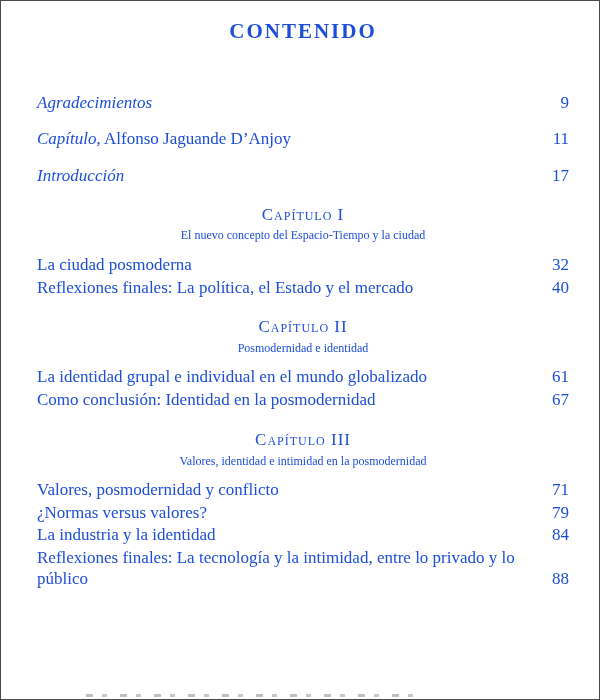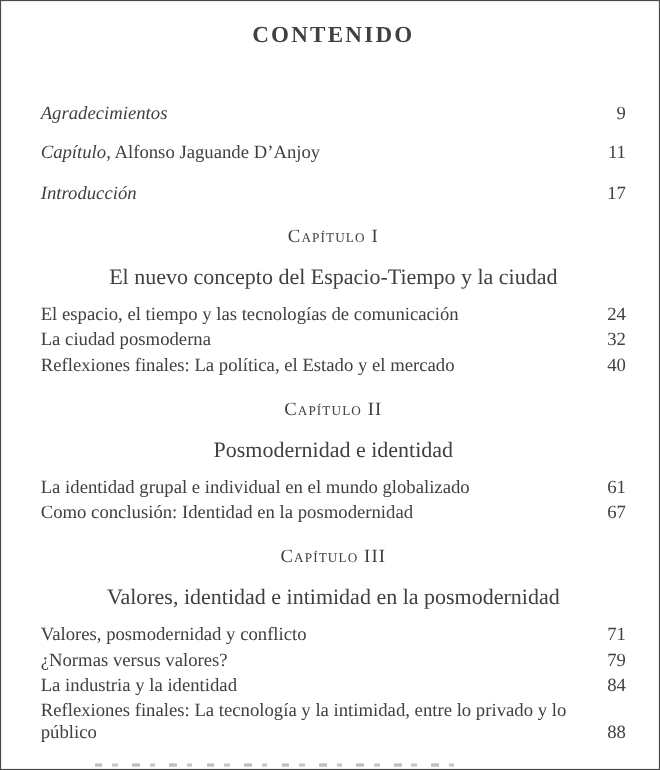--- a/index.html
+++ b/index.html
@@ -8,21 +8,21 @@
     width: 600px;
     height: 700px;
     box-sizing: border-box;
     margin: 0 auto;
     background: #ffffff;
     border: 1px solid #4a4a4a;
     outline: 1px solid #bdbdbd;
     padding: 18px 30px 0 36px;
     overflow: hidden;
     font-family: "Liberation Serif", "DejaVu Serif", serif;
-    color: #404040;
+    color: #1d4ed8;
   }
   .doc-title {
     margin: 0 0 48px 0;
     text-align: center;
     font-size: 21px;
     font-weight: 600;
     letter-spacing: 2px;
     font-family: "Liberation Serif", serif;
   }
   .front-matter { margin-bottom: 4px; }
@@ -41,25 +41,25 @@
     min-width: 28px;
     font-size: 17px;
   }
   .chapter { margin-top: 20px; }
   .chapter-heading {
     text-align: center;
     font-variant: small-caps;
     font-size: 17px;
     letter-spacing: 1px;
     line-height: 1.1;
-    margin: 16px;
+    margin: 4px;
   }
   .chapter-subtitle {
     text-align: center;
-    font-size: 20px;
+    font-size: 12px;
     line-height: 1.2;
     margin: 3px 0 12px 0;
   }
   .entry-row {
     display: flex;
     justify-content: space-between;
     align-items: flex-end;
     font-size: 17px;
     line-height: 1.22;
     margin-bottom: 2px;
@@ -93,24 +93,20 @@
     </div>
     <div class="fm-row">
       <span class="entry-label italic">Introducción</span>
       <span class="pagenum">17</span>
     </div>
   </div>
 
   <div class="chapter">
     <div class="chapter-heading">Capítulo I</div>
     <div class="chapter-subtitle">El nuevo concepto del Espacio-Tiempo y la ciudad</div>
-    <div class="entry-row">
-      <span class="entry-label">El espacio, el tiempo y las tecnologías de comunicación</span>
-      <span class="pagenum">24</span>
-    </div>
     <div class="entry-row">
       <span class="entry-label">La ciudad posmoderna</span>
       <span class="pagenum">32</span>
     </div>
     <div class="entry-row">
       <span class="entry-label">Reflexiones finales: La política, el Estado y el mercado</span>
       <span class="pagenum">40</span>
     </div>
   </div>
 

